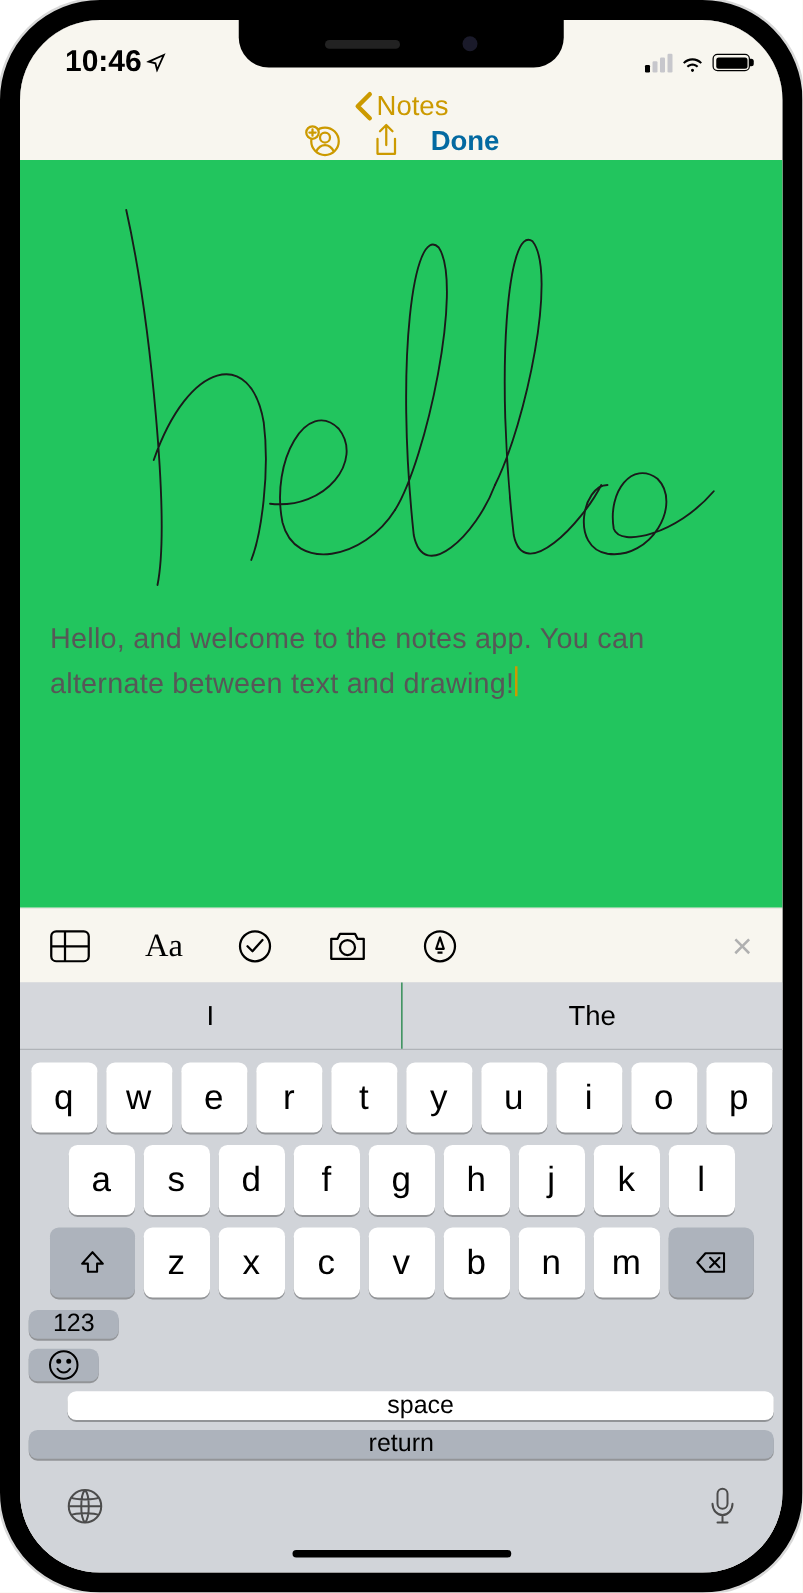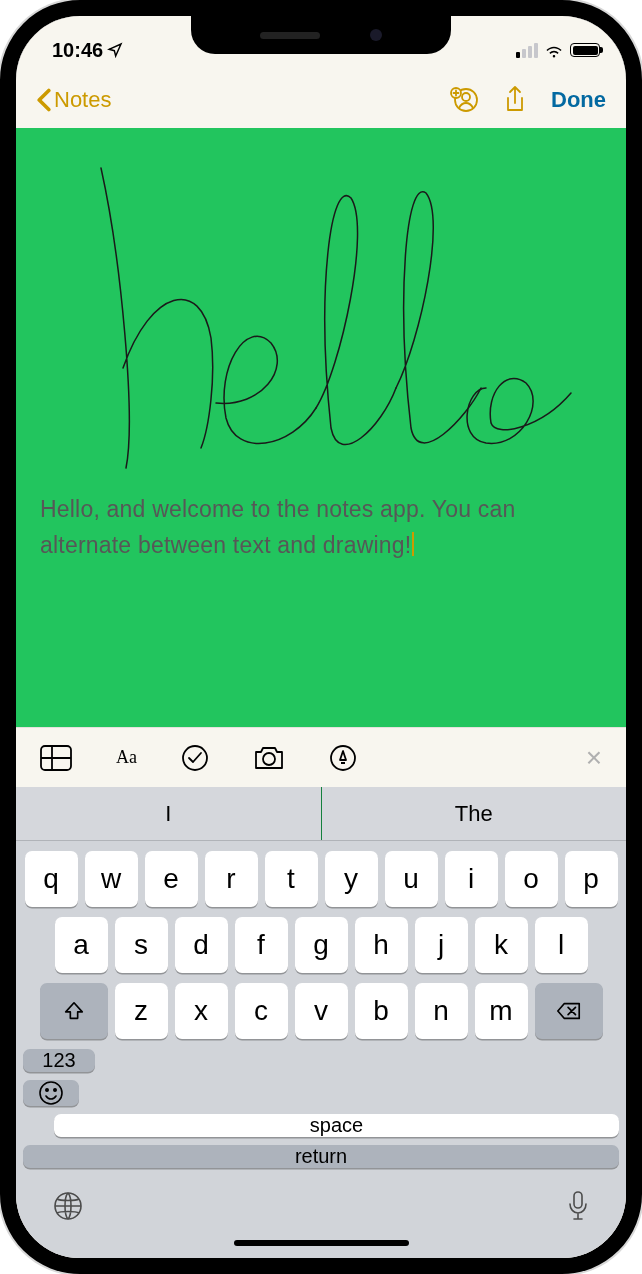--- a/index.html
+++ b/index.html
@@ -51,21 +51,21 @@
     display: flex;
     flex-direction: column;
   }
   
   .status-bar {
     height: 56px;
     display: flex;
     justify-content: space-between;
     align-items: center;
     padding: 12px 26px 0 36px;
-    font-size: 20px;
+    font-size: 24px;
     font-weight: 600;
     color: #000;
   }
   .status-left { display:flex; align-items:center; gap:4px; }
   .status-right { display:flex; align-items:center; gap:6px; }
   .signal { display:flex; align-items:flex-end; gap:2px; }
   .signal span { width:4px; background:#c7c7cc; border-radius:1px; }
   .signal span:nth-child(1){height:6px; background:#000;}
   .signal span:nth-child(2){height:9px;}
   .signal span:nth-child(3){height:12px;}
@@ -77,20 +77,21 @@
     content:""; position:absolute; right:-4px; top:3px; width:3px; height:6px; background:#000; border-radius:0 2px 2px 0;
   }
   .battery-fill { position:absolute; inset:1.5px; background:#000; border-radius:2px; }
   
   .nav-bar {
     height: 56px;
     display: flex;
     align-items: center;
     justify-content: space-between;
     padding: 0 20px;
+    flex-direction: column;
   }
   .nav-left, .nav-right { display:flex; align-items:center; gap:24px; }
   .nav-back { display:flex; align-items:center; color:#cc9a00; font-size:22px; }
   .nav-done { color:#0369a1; font-size:22px; font-weight:600; }
   .nav-icon { color:#cc9a00; display:flex; align-items:center; }
   
   .content {
     flex: 1;
     background: #22c55e;
     padding: 10px 24px;
@@ -278,21 +279,21 @@
     </div>
 
     <div class="format-bar">
       <div class="fmt-icon">
         <svg width="32" height="26" viewBox="0 0 32 26" fill="none" stroke="#000" stroke-width="1.8">
             <rect x="1" y="1" width="30" height="24" rx="4"></rect>
             <path d="M1 13h30M12 1v24"></path>
           </svg>
       </div>
       <div class="fmt-icon">
-        <span style="font-size:18px;font-family:Georgia,serif;">Aa</span>
+        <span style="font-size:26px;font-family:Georgia,serif;">Aa</span>
       </div>
       <div class="fmt-icon">
         <svg width="28" height="28" viewBox="0 0 28 28" fill="none" stroke="#000" stroke-width="1.8">
             <circle cx="14" cy="14" r="12"></circle>
             <path d="M8 14l4 4 8-9" stroke-linecap="round" stroke-linejoin="round"></path>
           </svg>
       </div>
       <div class="fmt-icon">
         <svg width="32" height="26" viewBox="0 0 32 26" fill="none" stroke="#000" stroke-width="1.8">
             <path d="M3 7h5l2-4h12l2 4h5v16H3z" stroke-linejoin="round"></path>

